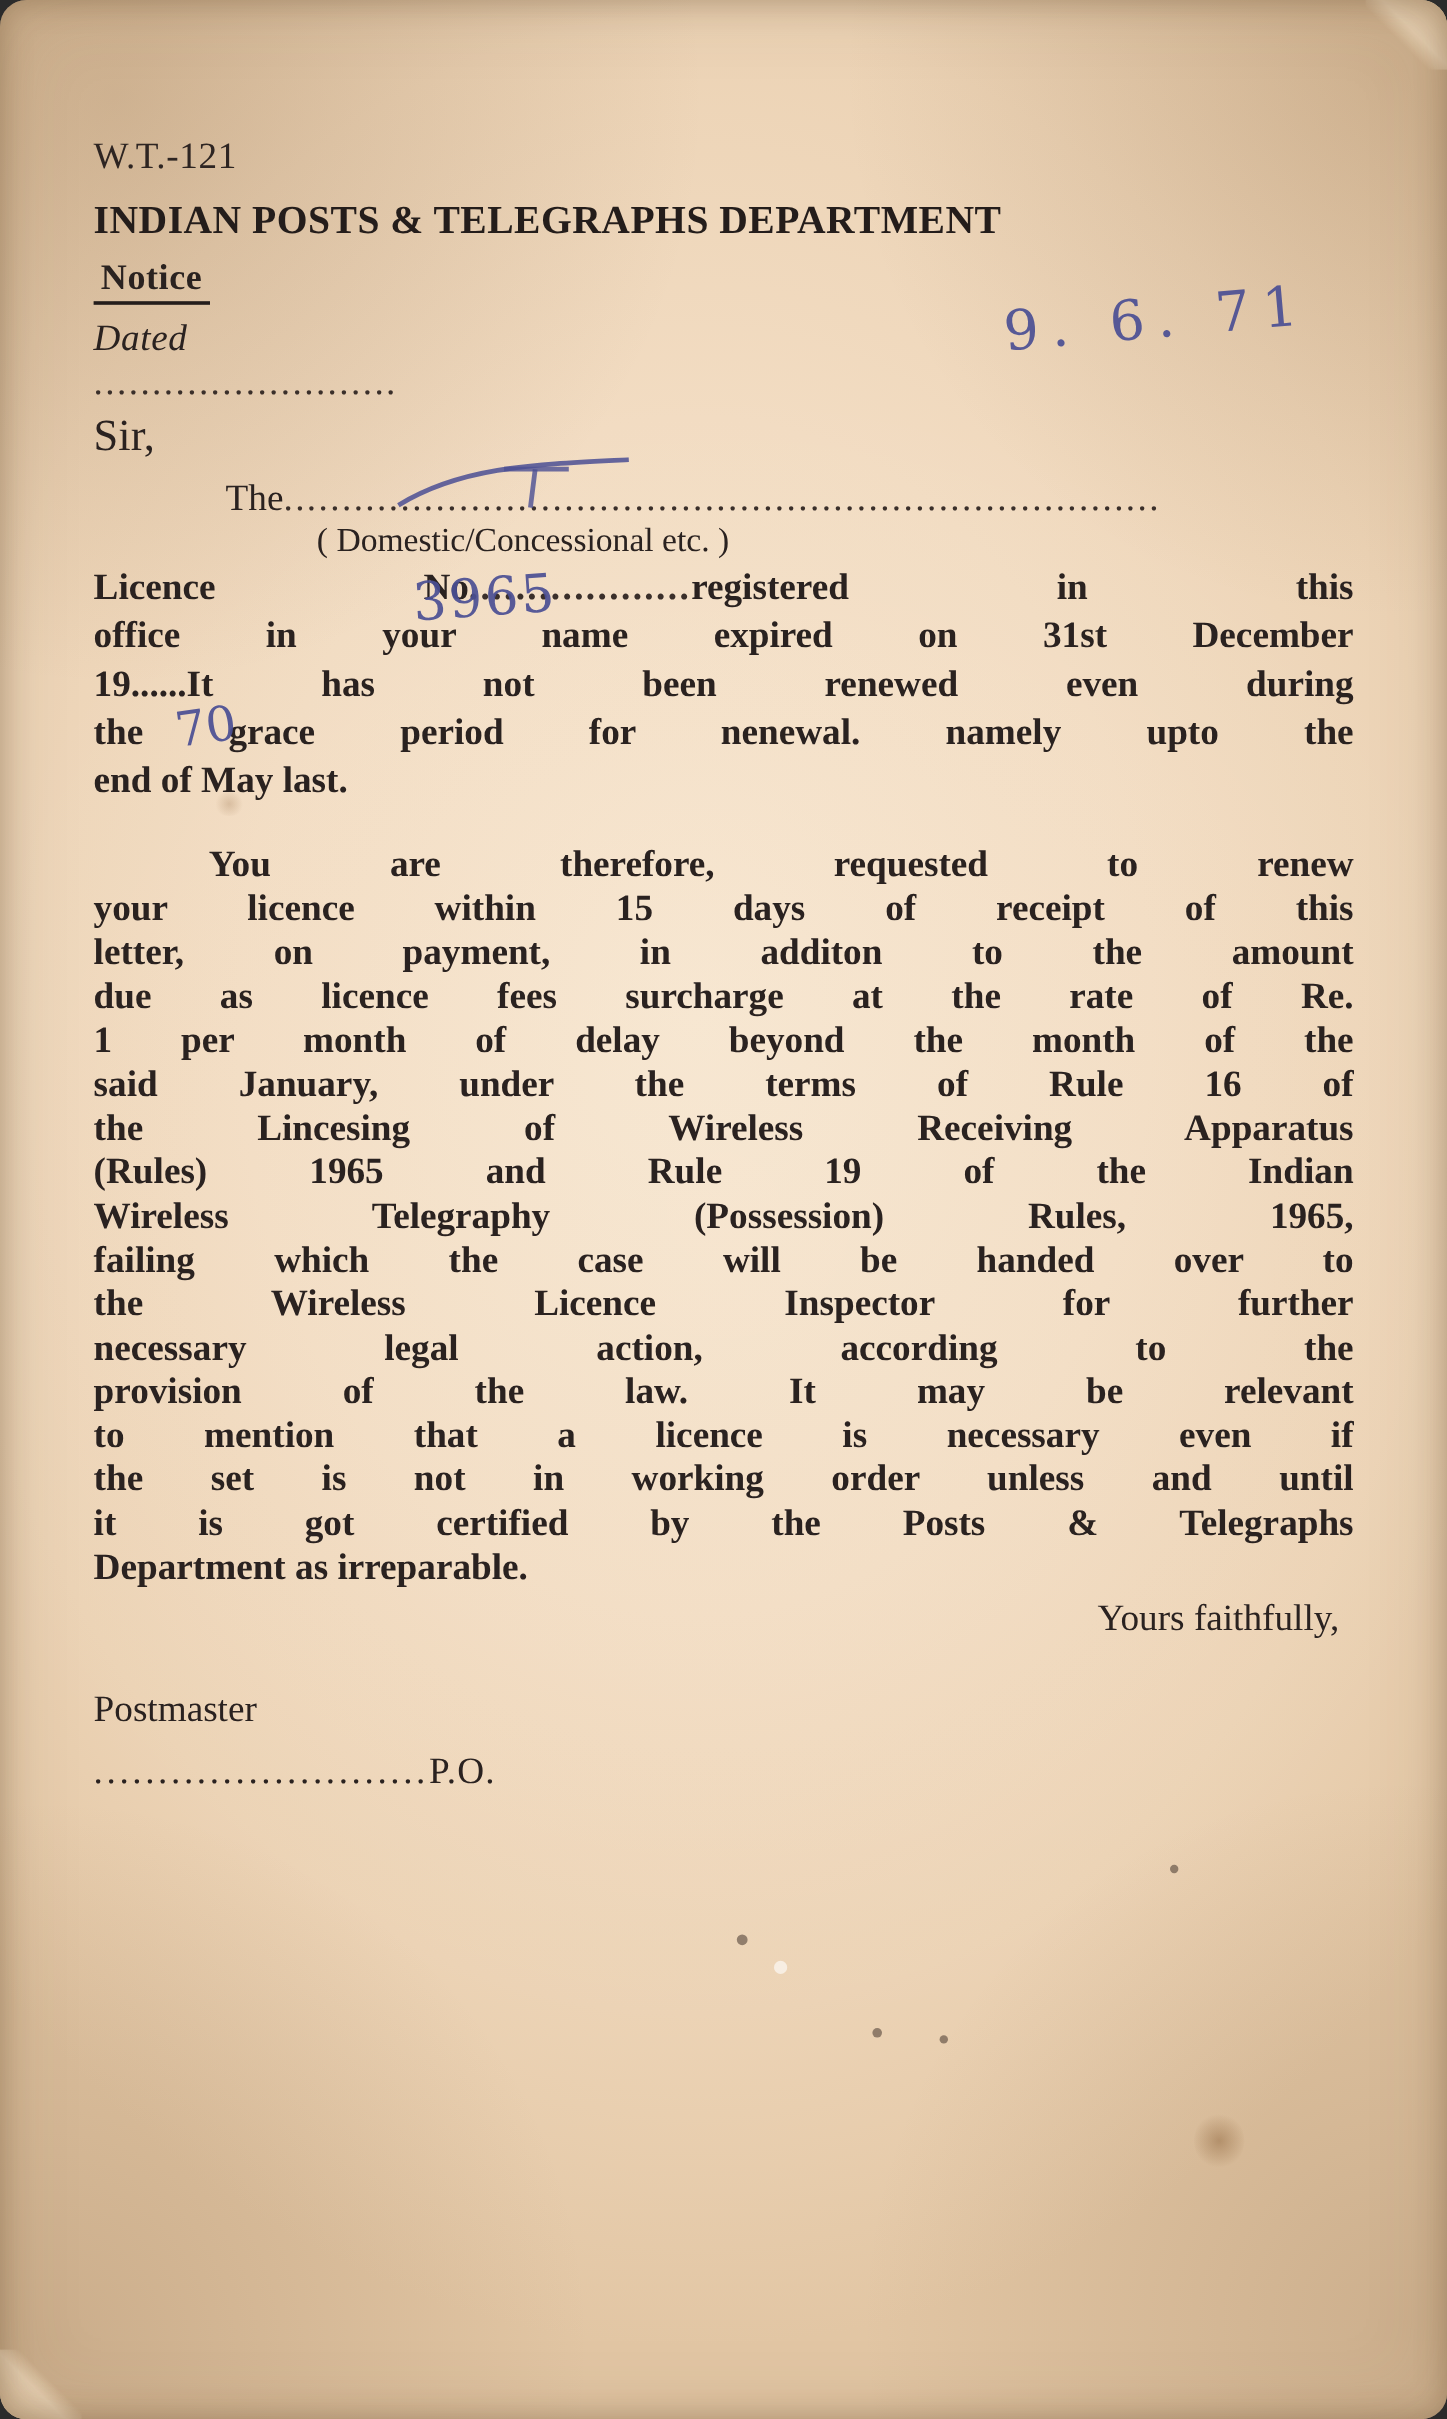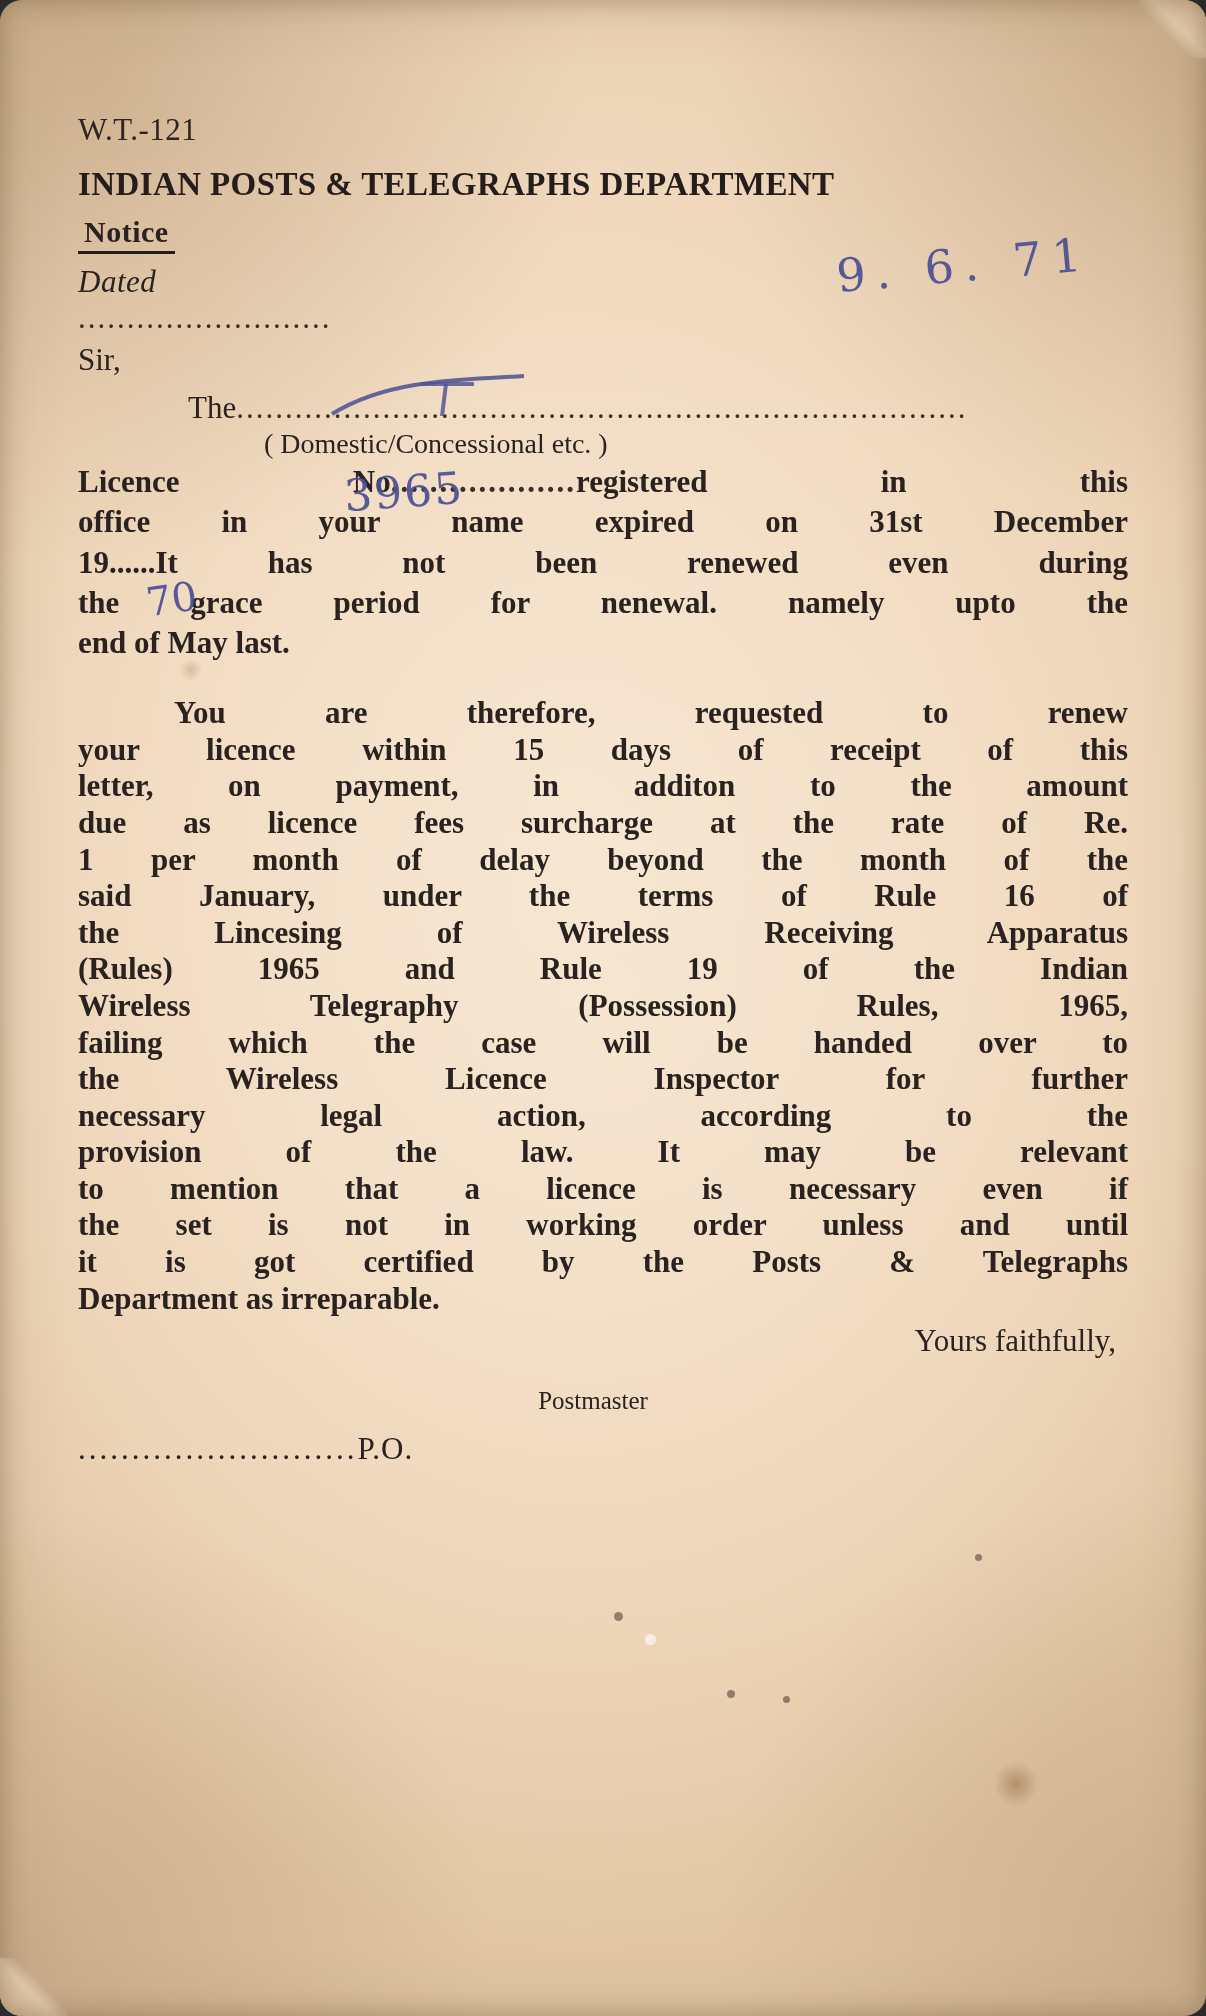--- a/index.html
+++ b/index.html
@@ -134,21 +134,21 @@
     transform: rotate(-5deg);
   }
 
   .subject {
     margin-top: 26px;
     font-size: 31px;
     white-space: nowrap;
   }
   .salutation {
     margin-top: 6px;
-    font-size: 31px;
+    font-size: 37px;
   }
 
   .the-line {
     margin-top: 12px;
     padding-left: 110px;
     font-size: 31px;
     position: relative;
     white-space: nowrap;
   }
   .hw-stroke {
@@ -204,23 +204,23 @@
     text-align-last: left;
   }
 
   .signoff {
     margin-top: 6px;
     text-align: right;
     font-size: 31px;
     padding-right: 12px;
   }
   .postmaster {
-    margin-top: 28px;
-    text-align: center;
-    font-size: 25px;
+    margin-top: 40px;
+    text-align: left;
+    font-size: 31px;
     padding-right: 20px;
   }
   .po-line {
     margin-top: 16px;
     text-align: left;
     font-size: 31px;
     padding-right: 10px;
     letter-spacing: 1px;
   }
   .po-dots {

